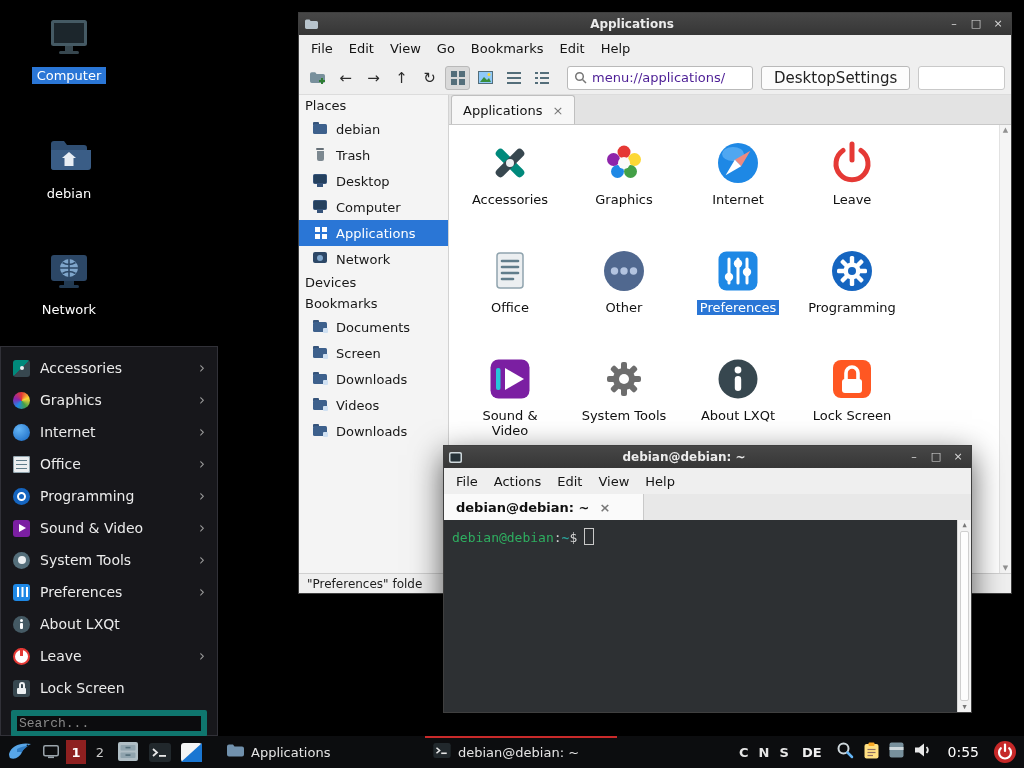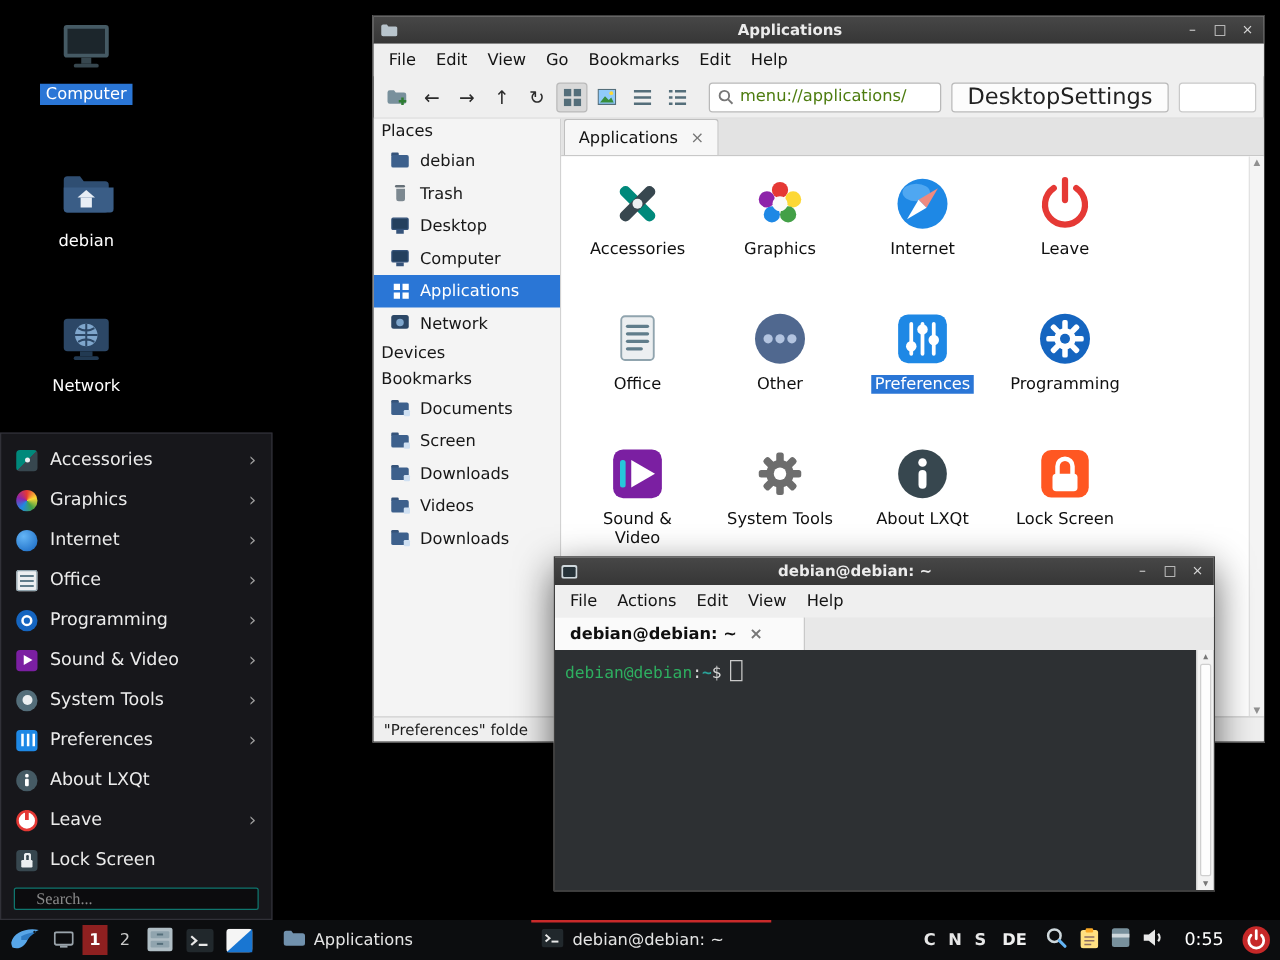--- a/index.html
+++ b/index.html
@@ -10,22 +10,22 @@
   .dicon{position:absolute;width:96px;display:flex;flex-direction:column;align-items:center;gap:5px}
   .dlabel{color:#fff;font-size:13px;padding:0 5px;line-height:17px;text-shadow:0 1px 2px #000}
   .dlabel.sel{background:#2a76d6;text-shadow:none}
 
   
   .appmenu{position:absolute;left:0;top:346px;width:218px;height:390px;background:#17171b;
     border:1px solid #313138;box-sizing:border-box;padding:5px 0 8px;display:flex;flex-direction:column;z-index:6}
   .am-item{height:32px;display:flex;align-items:center;gap:10px;padding:0 12px;color:#ececec;font-size:14px;flex:none}
   .am-label{flex:1;white-space:nowrap}
   .am-chev{color:#9a9a9a;font-size:15px}
-  .am-search{margin:6px 10px 0;height:22px;background:#0c0c0e;border:1px solid #0f766e;border-radius:2px;
-    color:#cfcfcf;font-size:13px;padding:0 17px;outline:none;font-family:Liberation Serif, serif}
+  .am-search{margin:6px 10px 0;height:22px;background:#0c0c0e;border:6px solid #0f766e;border-radius:2px;
+    color:#cfcfcf;font-size:13px;padding:0 2px;outline:none;font-family:Liberation Mono, monospace}
   .am-search::placeholder{color:#8a8a8a}
 
   
   .mi{width:17px;height:17px;flex:none;position:relative;box-sizing:border-box}
   .mi-accessories{background:linear-gradient(135deg,#00897b 50%,#37474f 50%);border-radius:3px}
   .mi-accessories::after{content:"";position:absolute;left:6.5px;top:6.5px;width:4px;height:4px;background:#eceff1;border-radius:50%}
   .mi-graphics{border-radius:50%;background:conic-gradient(#e53935,#fdd835,#43a047,#1e88e5,#8e24aa,#e53935)}
   .mi-internet{border-radius:50%;background:radial-gradient(circle at 35% 30%,#64b5f6,#1565c0)}
   .mi-office{background:#eceff1;border-radius:2px;box-shadow:inset 0 0 0 1px #90a4ae}
   .mi-office::after{content:"";position:absolute;left:3px;right:3px;top:4px;height:10px;
@@ -59,23 +59,23 @@
   .wbtn{width:16px;text-align:center;color:#d9d9d9;font-size:11px;line-height:14px}
   .menubar{height:26px;display:flex;align-items:center;padding:0 4px;font-size:13px;color:#141414;background:#efefef}
   .menubar>span{padding:3px 8px}
 
   
   .fm-toolbar{height:34px;display:flex;align-items:center;padding:0 6px;border-bottom:1px solid #dcdcdc;gap:3px;box-sizing:border-box}
   .tbtn{min-width:25px;height:24px;display:flex;align-items:center;justify-content:center;color:#2b2b2b;font-size:15px;
     border:1px solid transparent;border-radius:3px;box-sizing:border-box}
   .tbtn.pressed{background:#d9d9d9;border-color:#b9b9b9}
   .pathbar{width:186px;height:24px;background:#fff;border:1px solid #b9b9b9;border-radius:3px;display:flex;align-items:center;
-    gap:5px;padding:0 6px;font-size:13px;color:#4d7c0f;margin-left:10px;box-sizing:border-box;white-space:nowrap}
+    gap:5px;padding:0 6px;font-size:13px;color:#4c1d95;margin-left:10px;box-sizing:border-box;white-space:nowrap}
   .dsbtn{height:24px;background:#fcfcfc;border:1px solid #b9b9b9;border-radius:3px;display:flex;align-items:center;
-    padding:0 12px;font-size:18px;color:#222;margin-left:5px;box-sizing:border-box;white-space:nowrap}
+    padding:0 12px;font-size:15px;color:#222;margin-left:5px;box-sizing:border-box;white-space:nowrap}
   .tbfill{flex:1;height:24px;background:#fff;border:1px solid #c9c9c9;border-radius:3px;margin-left:5px;box-sizing:border-box}
 
   
   .fm-body{position:absolute;left:0;right:0;top:82px;bottom:20px;display:flex}
   .fm-side{width:150px;flex:none;background:#f4f4f4;border-right:1px solid #d2d2d2;font-size:13px;color:#181818;
     display:flex;flex-direction:column;box-sizing:border-box;overflow:hidden}
   .lists-combo{margin:3px 3px 4px;height:22px;background:#fdfdfd;border:1px solid #b5b5b5;border-radius:3px;
     display:flex;align-items:center;padding:0 7px;gap:4px;box-sizing:border-box;flex:none}
   .lists-combo .cl{flex:1}
   .combo-arr{color:#555;font-size:10px}

